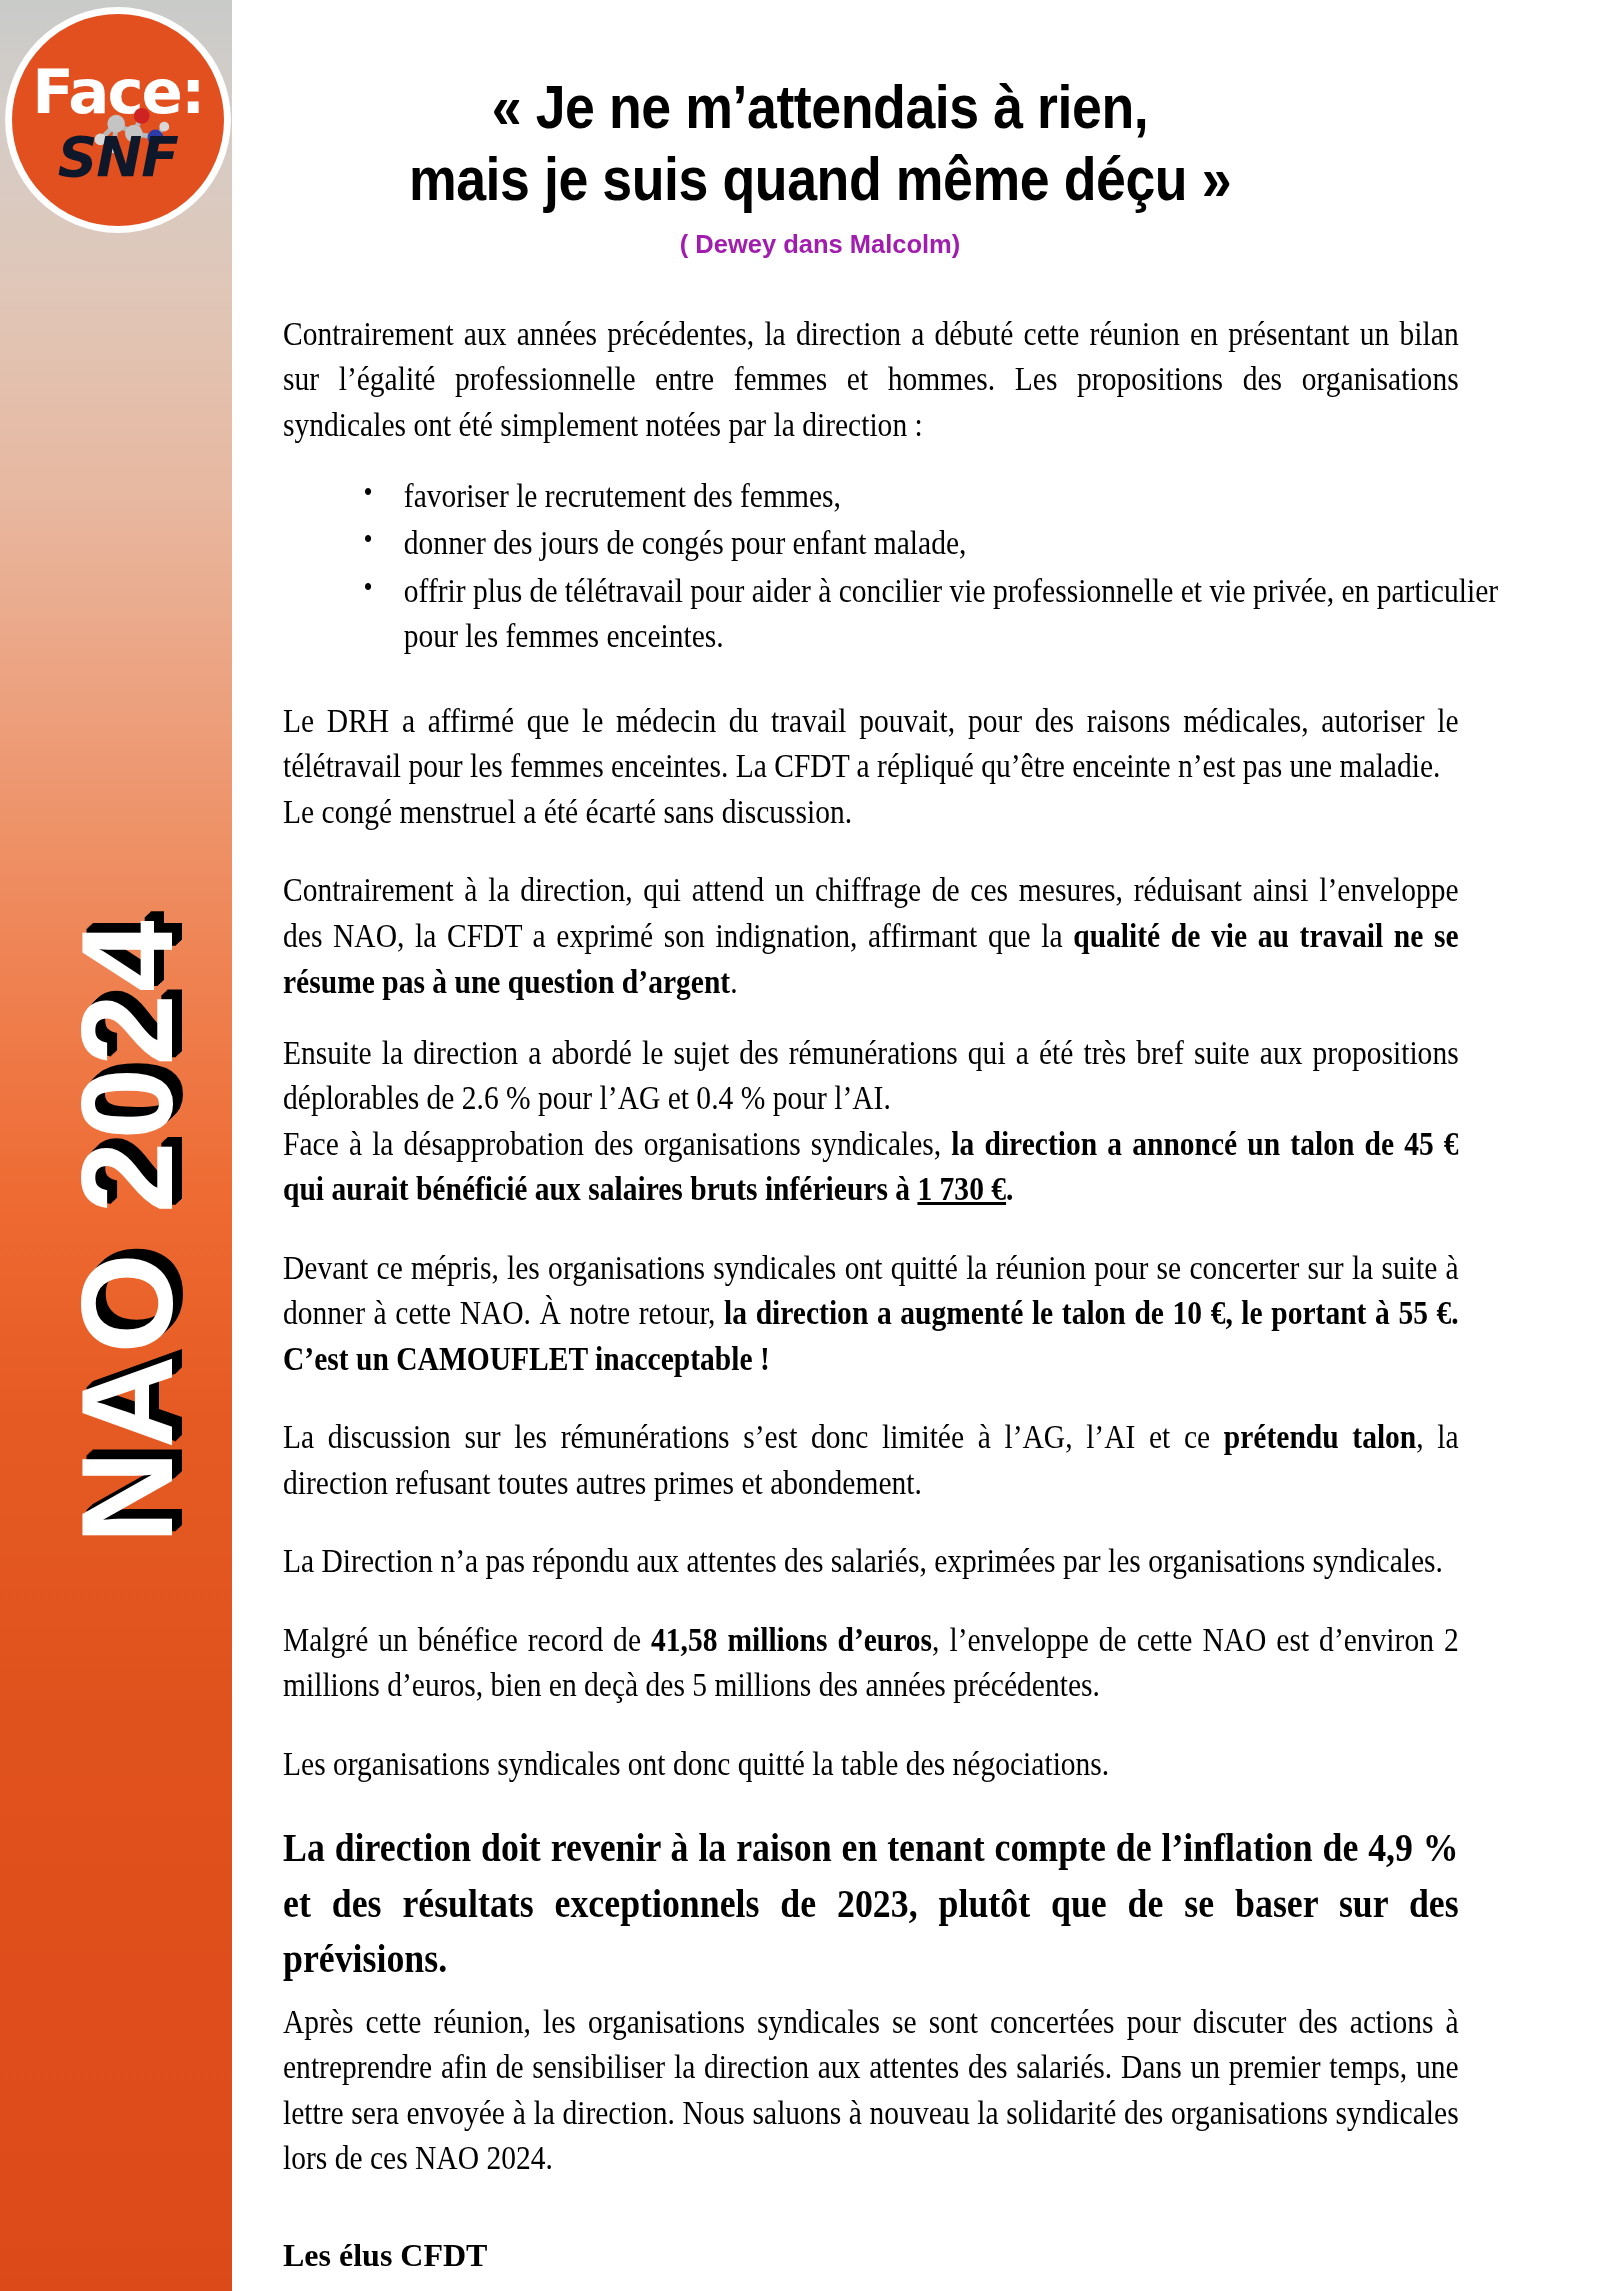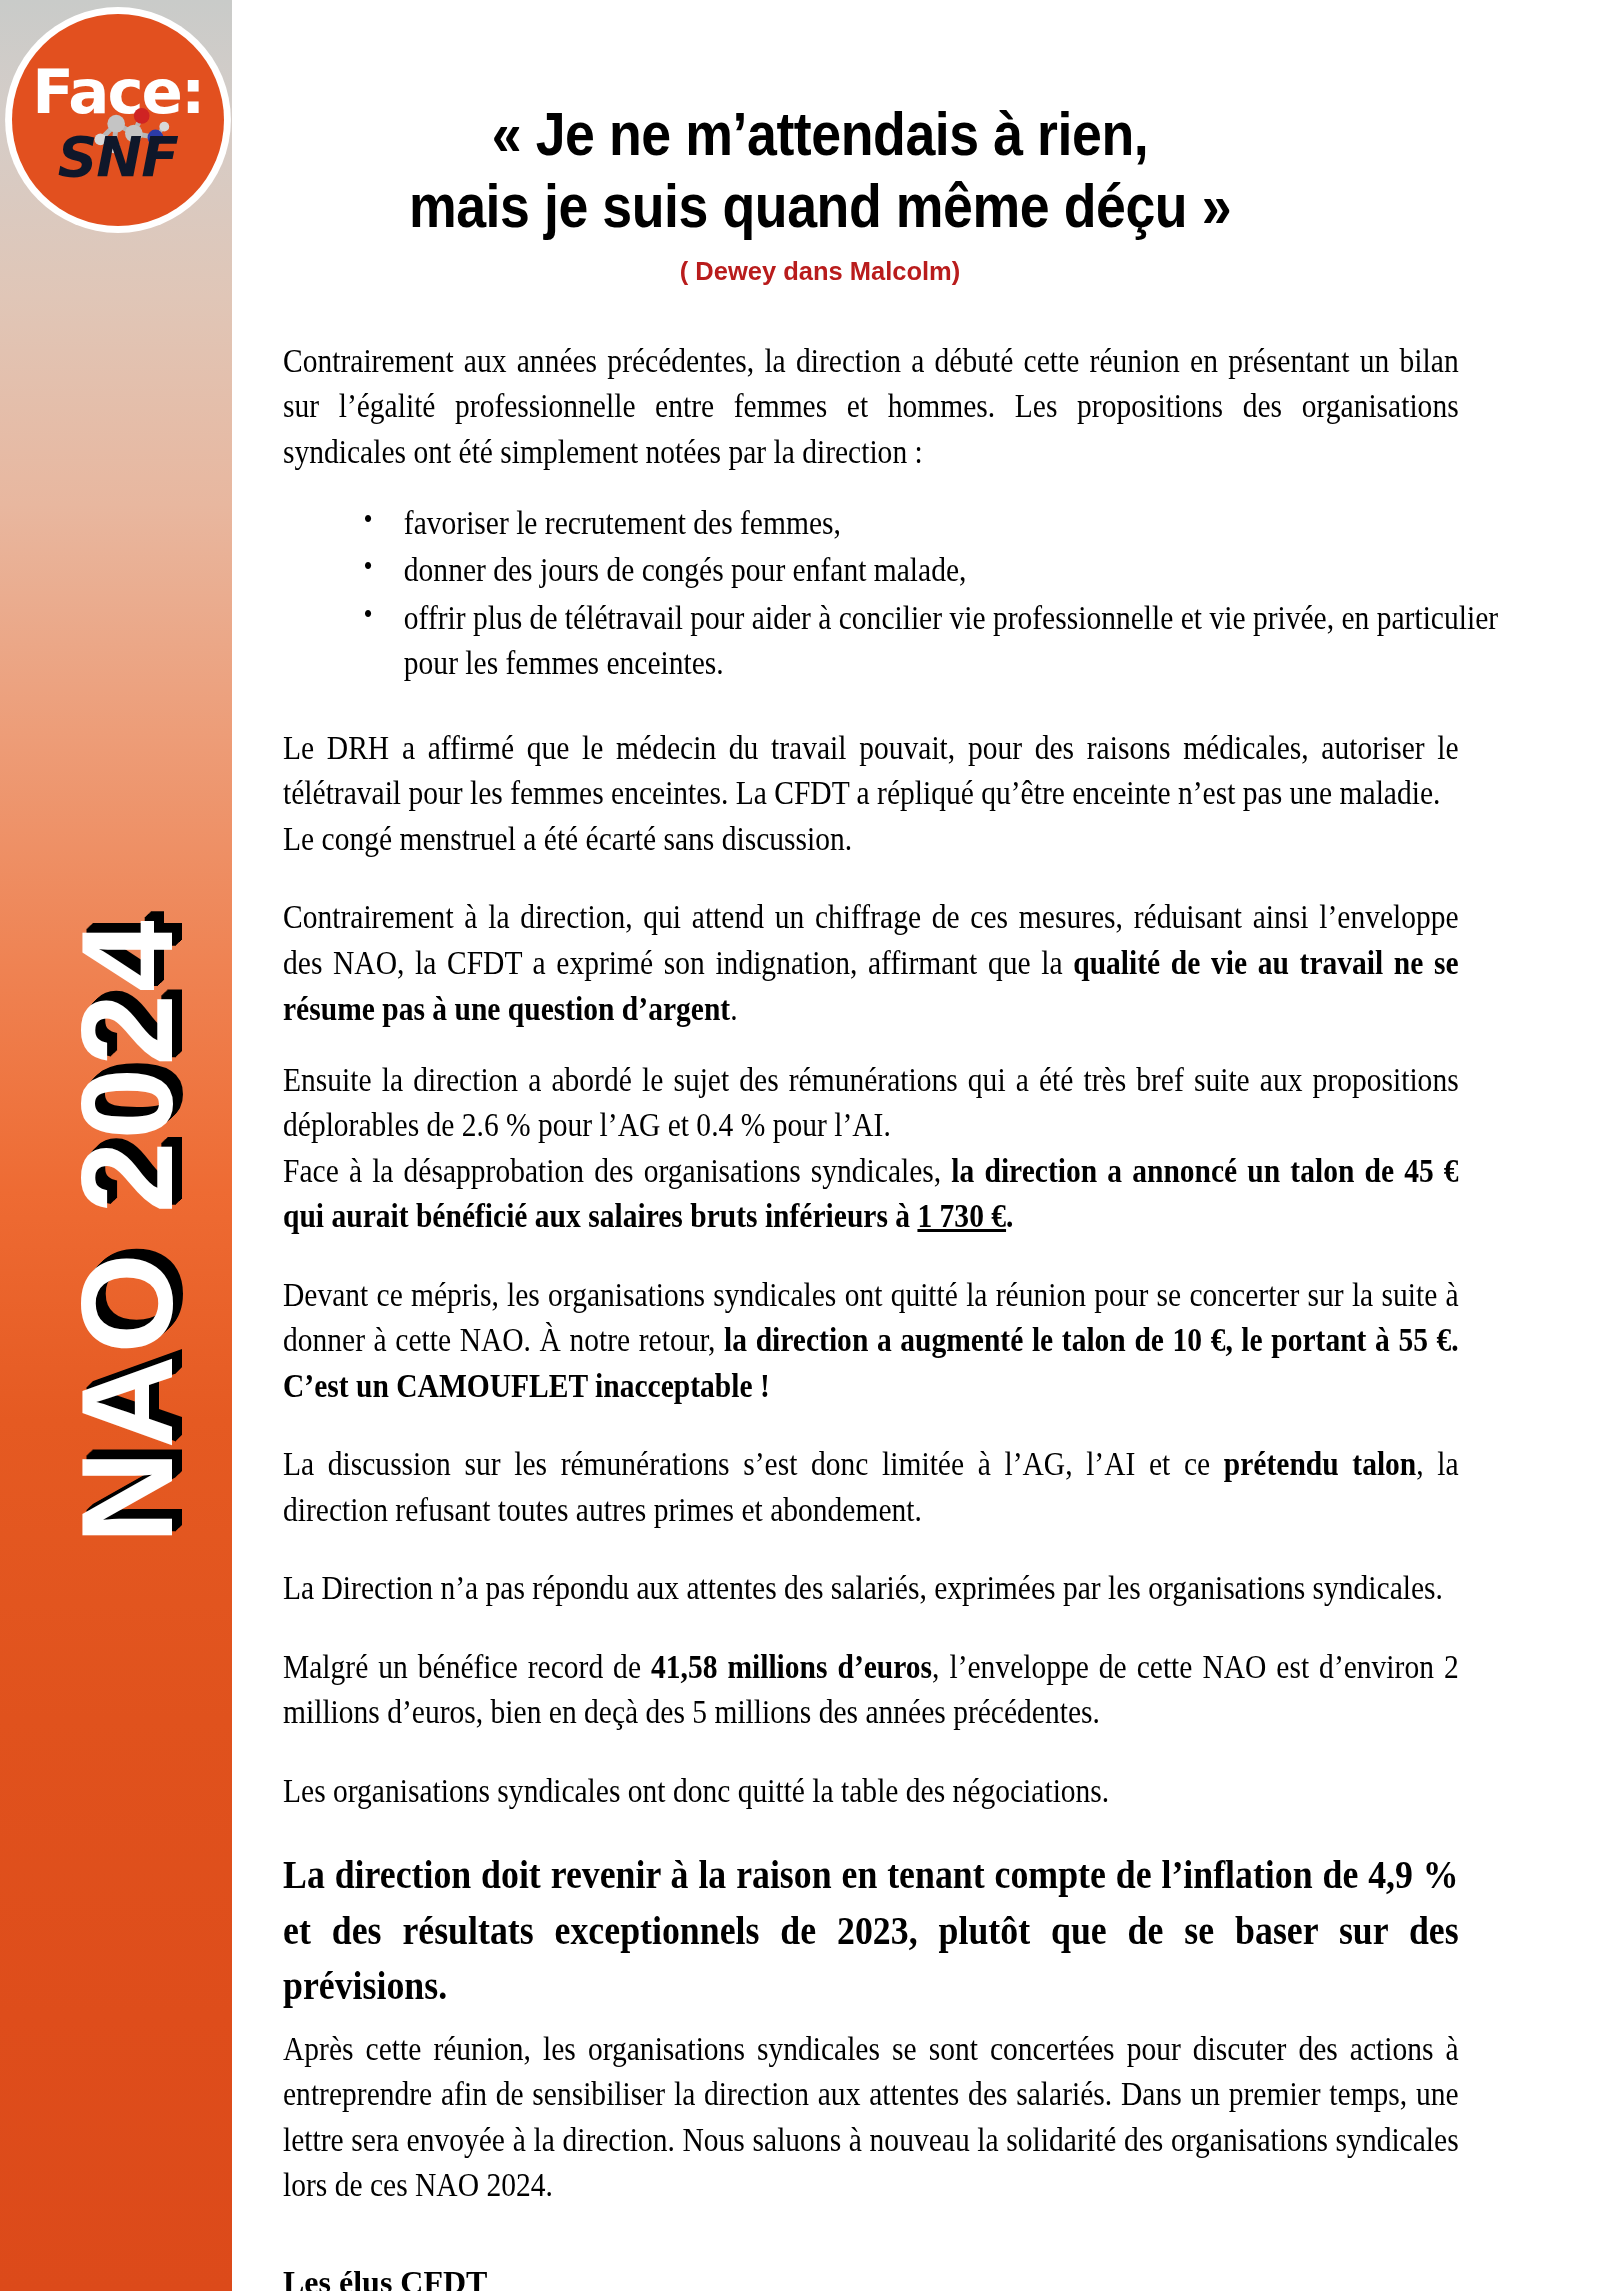--- a/index.html
+++ b/index.html
@@ -125,41 +125,41 @@
   #content {
     position: absolute;
     left: 232px;
     top: 0;
     width: 1388px;
     height: 2292px;
     z-index: 2;
   }
 
   #header {
-    padding-top: 99px;
+    padding-top: 72px;
     width: 1098px;
     margin-left: 39px;
   }
   #doc-title {
     font-family: "Liberation Sans", sans-serif;
     font-weight: bold;
     font-size: 61px;
     line-height: 1.18;
     text-align: center;
     color: #000;
     letter-spacing: -0.5px;
     transform: scaleX(0.88);
     transform-origin: center center;
   }
   #doc-subtitle {
     font-family: "Liberation Sans", sans-serif;
     font-weight: bold;
     font-size: 25.5px;
     text-align: center;
-    color: #b91c1c;
+    color: #a21caf;
     margin-top: 13.7px;
   }
 
   #article {
     margin-left: 51px;
     margin-top: 53px;
     width: 1176px;
     color: #000;
   }
 

